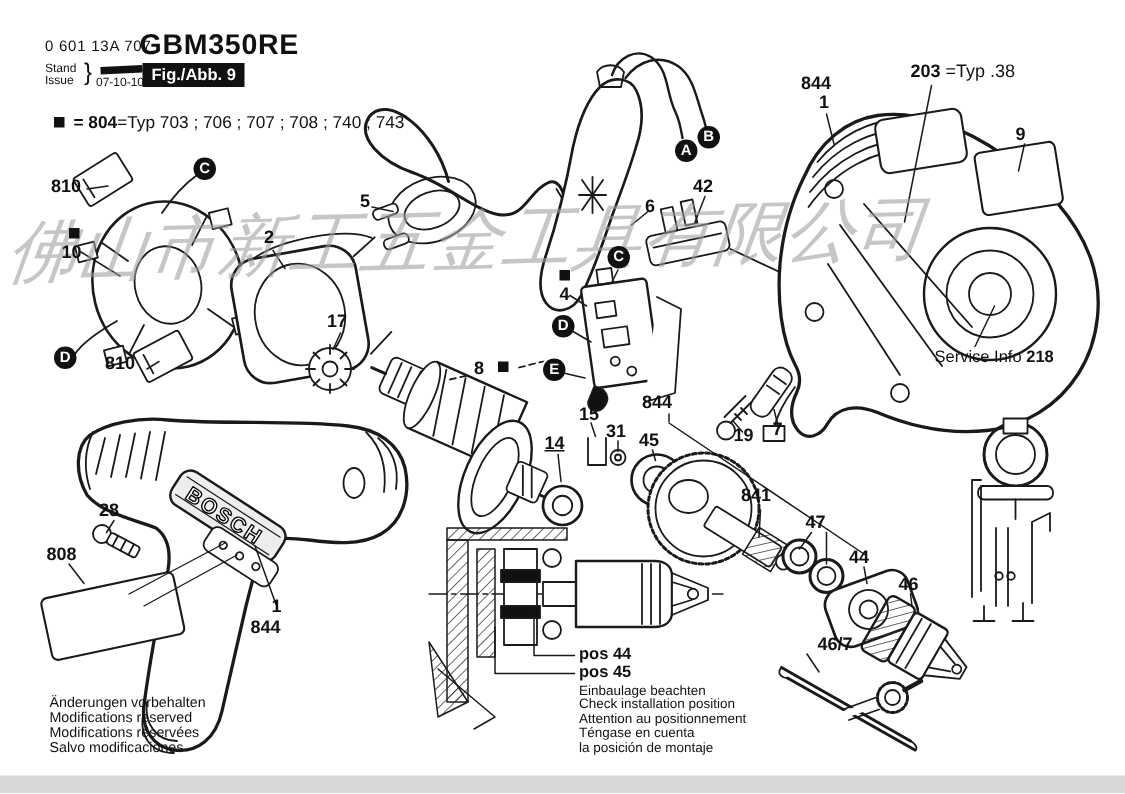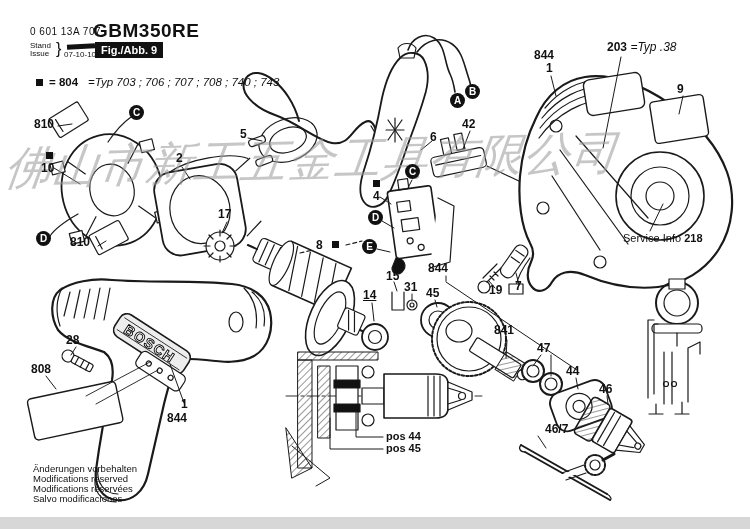--- a/index.html
+++ b/index.html
@@ -1,35 +1,35 @@
 <!DOCTYPE html>
 <html><head>
 <meta charset="utf-8">
 <style>
   html,body{margin:0;padding:0;background:#fff;}
   .stage{position:relative;width:750px;height:529px;background:#fff;overflow:hidden;
          font-family:"Liberation Sans",sans-serif;color:#111;}
   svg{position:absolute;left:0;top:0;}
   .lbl{position:absolute;font-weight:bold;font-size:12px;line-height:1;color:#111;white-space:nowrap;z-index:30;}
   .sm{font-size:11px;}
-  .it{font-style:italic;font-weight:normal;}
+  .it{font-weight:normal;}
   .cl{position:absolute;width:15px;height:15px;border-radius:50%;background:#111;color:#fff;
       font-size:10px;font-weight:bold;display:flex;align-items:center;justify-content:center;z-index:30;}
   .sq{position:absolute;width:7px;height:7px;background:#111;z-index:30;}
   .hdr-code{position:absolute;left:30px;top:26px;font-size:10px;letter-spacing:.5px;}
   .hdr-model{position:absolute;left:93px;top:20px;font-size:19px;font-weight:bold;letter-spacing:.5px;}
   .hdr-stand{position:absolute;left:30px;top:42px;font-size:8px;line-height:8px;}
   .hdr-brace{position:absolute;left:56px;top:40px;font-size:16px;}
   .scribble{position:absolute;left:67px;top:44px;width:28px;height:5px;background:#111;transform:rotate(-3deg);}
   .hdr-date{position:absolute;left:64px;top:50px;font-size:8px;}
   .figbox{position:absolute;left:95px;top:42px;background:#111;color:#fff;font-weight:bold;
           font-size:11px;padding:2px 6px;z-index:30;}
   .setline{position:absolute;left:36px;top:76px;font-size:11.5px;z-index:30;}
   .setline b{margin-left:6px;}
-  .setline .it{margin-left:10px;}
+  .setline .it{margin-left:0;}
   .wm{position:absolute;left:6px;top:130px;font-size:46px;color:#9e9e9e;opacity:.58;white-space:nowrap;
       transform:skewX(-8deg) rotate(-1.5deg);letter-spacing:1px;z-index:20;font-style:italic;}
   .note{position:absolute;font-size:9px;line-height:9.4px;z-index:30;}
   .legal{position:absolute;left:33px;top:464px;font-size:9.5px;line-height:9.9px;z-index:30;}
   .svc{position:absolute;left:623px;top:232px;font-size:11px;z-index:30;}
   .edge{position:absolute;left:0;bottom:0;width:750px;height:12px;background:#d7d7d7;z-index:40;}
 </style>
 </head>
 <body>
 
@@ -421,20 +421,27 @@
 <span class="cl" style="left:450px;top:93px;">A</span>
 <span class="cl" style="left:465px;top:84px;">B</span>
 <span class="cl" style="left:129px;top:105px;">C</span>
 <span class="cl" style="left:36px;top:231px;">D</span>
 <span class="cl" style="left:405px;top:164px;">C</span>
 <span class="cl" style="left:368px;top:210px;">D</span>
 <span class="cl" style="left:362px;top:239px;">E</span>
 
 <span class="lbl sm" style="left:386px;top:431px;">pos 44</span>
 <span class="lbl sm" style="left:386px;top:443px;">pos 45</span>
+<div class="note" style="left:386px;top:456px;">
+  <div>Einbaulage beachten</div>
+  <div>Check installation position</div>
+  <div>Attention au positionnement</div>
+  <div>Téngase en cuenta</div>
+  <div>la posición de montaje</div>
+</div>
 
 <div class="legal">
   <div>Änderungen vorbehalten</div>
   <div>Modifications reserved</div>
   <div>Modifications réservées</div>
   <div>Salvo modificaciones</div>
 </div>
 
 <div class="edge"></div>
 </div>

